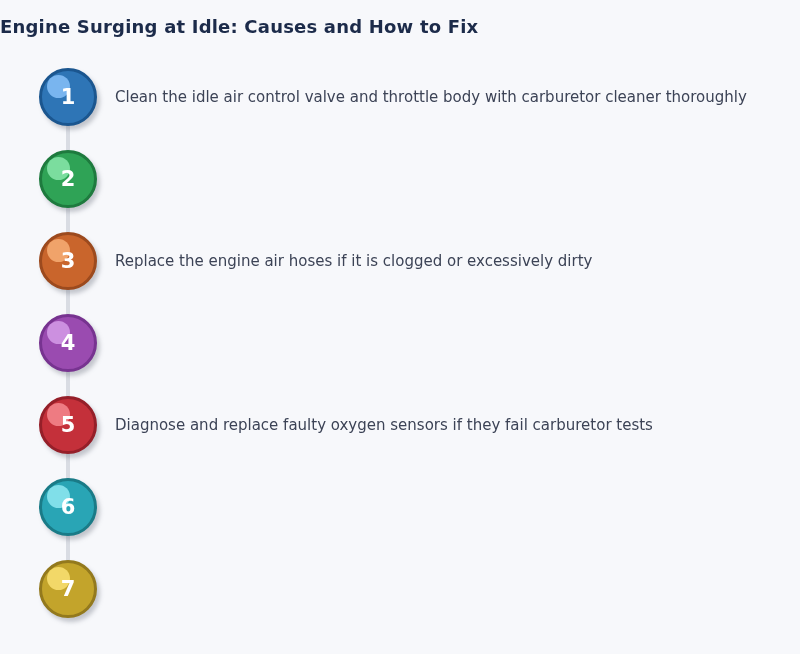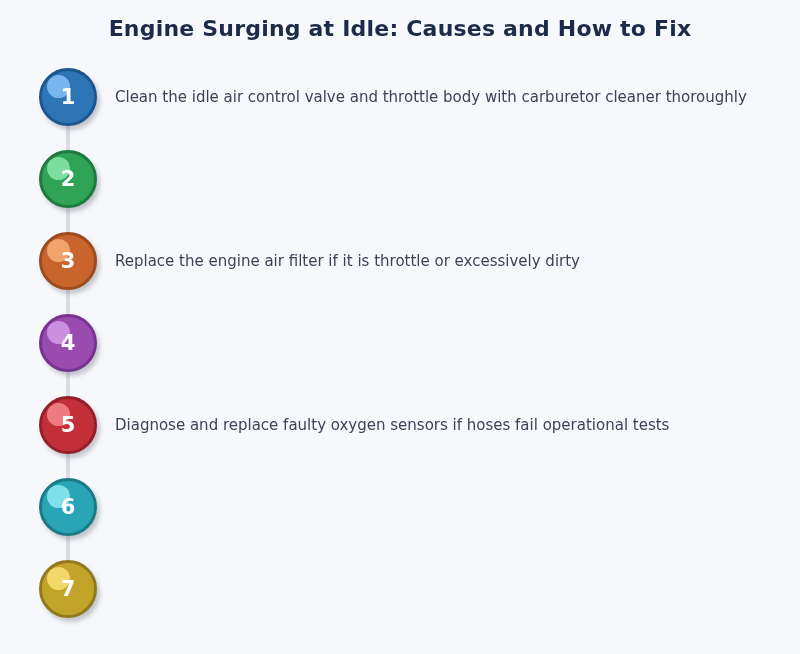--- a/index.html
+++ b/index.html
@@ -10,22 +10,21 @@
   }
   .page {
     position: relative;
     width: 800px;
     height: 654px;
     background: #f7f8fb;
     overflow: hidden;
   }
   .page-title {
     margin-top: 16px;
-    text-align: center;
-    font-size: 22px;
+    font-size: 18px;
     font-weight: bold;
     color: #1c2b4a;
     letter-spacing: 0.2px;
   }
   .timeline-connector {
     position: absolute;
     left: 66px;
     top: 97px;
     width: 4px;
     height: 491px;
@@ -107,36 +106,36 @@
         <span class="gloss" style="background: rgb(127, 224, 162);"></span>
         <span class="badge-number">2</span>
       </div>
     </div>
 
     <div class="step-row">
       <div class="badge" style="background: rgb(201, 101, 44); border-color: rgb(156, 74, 30);">
         <span class="gloss" style="background: rgb(242, 167, 110);"></span>
         <span class="badge-number">3</span>
       </div>
-      <div class="step-label">Replace the engine air filter if it is throttle or excessively dirty</div>
+      <div class="step-label">Replace the engine air hoses if it is clogged or excessively dirty</div>
     </div>
 
     <div class="step-row">
       <div class="badge" style="background: rgb(154, 75, 176); border-color: rgb(119, 51, 144);">
         <span class="gloss" style="background: rgb(207, 148, 227);"></span>
         <span class="badge-number">4</span>
       </div>
     </div>
 
     <div class="step-row">
       <div class="badge" style="background: rgb(196, 48, 58); border-color: rgb(149, 31, 41);">
         <span class="gloss" style="background: rgb(240, 128, 134);"></span>
         <span class="badge-number">5</span>
       </div>
-      <div class="step-label">Diagnose and replace faulty oxygen sensors if hoses fail operational tests</div>
+      <div class="step-label">Diagnose and replace faulty oxygen sensors if they fail carburetor tests</div>
     </div>
 
     <div class="step-row">
       <div class="badge" style="background: rgb(41, 165, 181); border-color: rgb(26, 123, 135);">
         <span class="gloss" style="background: rgb(133, 225, 236);"></span>
         <span class="badge-number">6</span>
       </div>
     </div>
 
     <div class="step-row">

